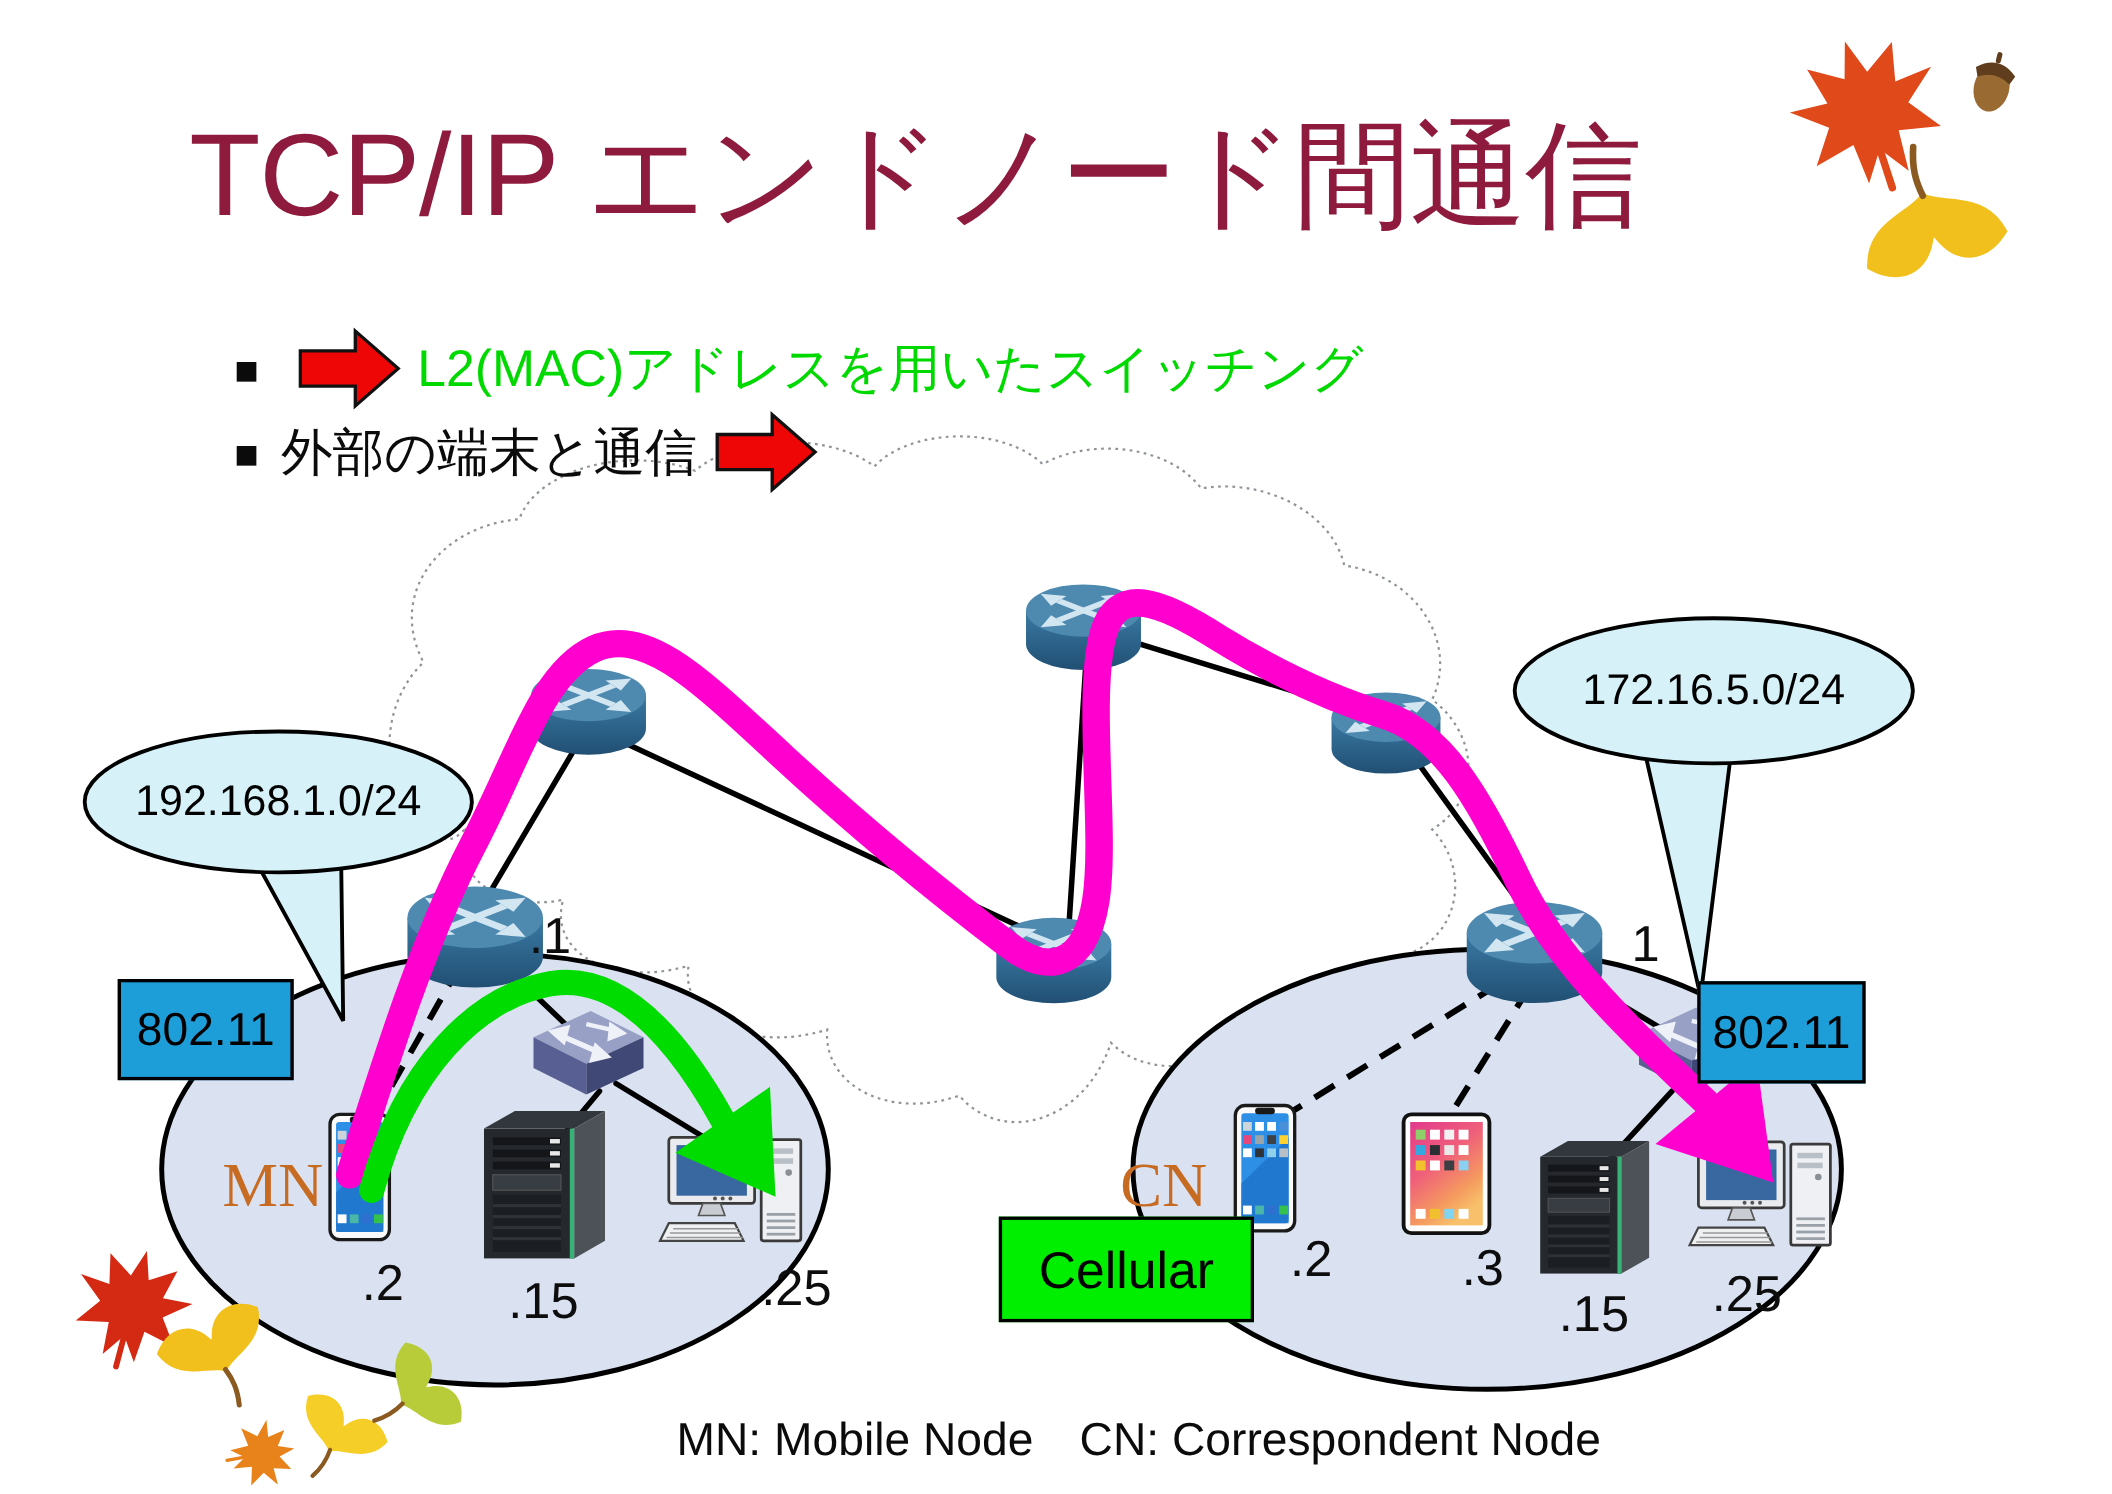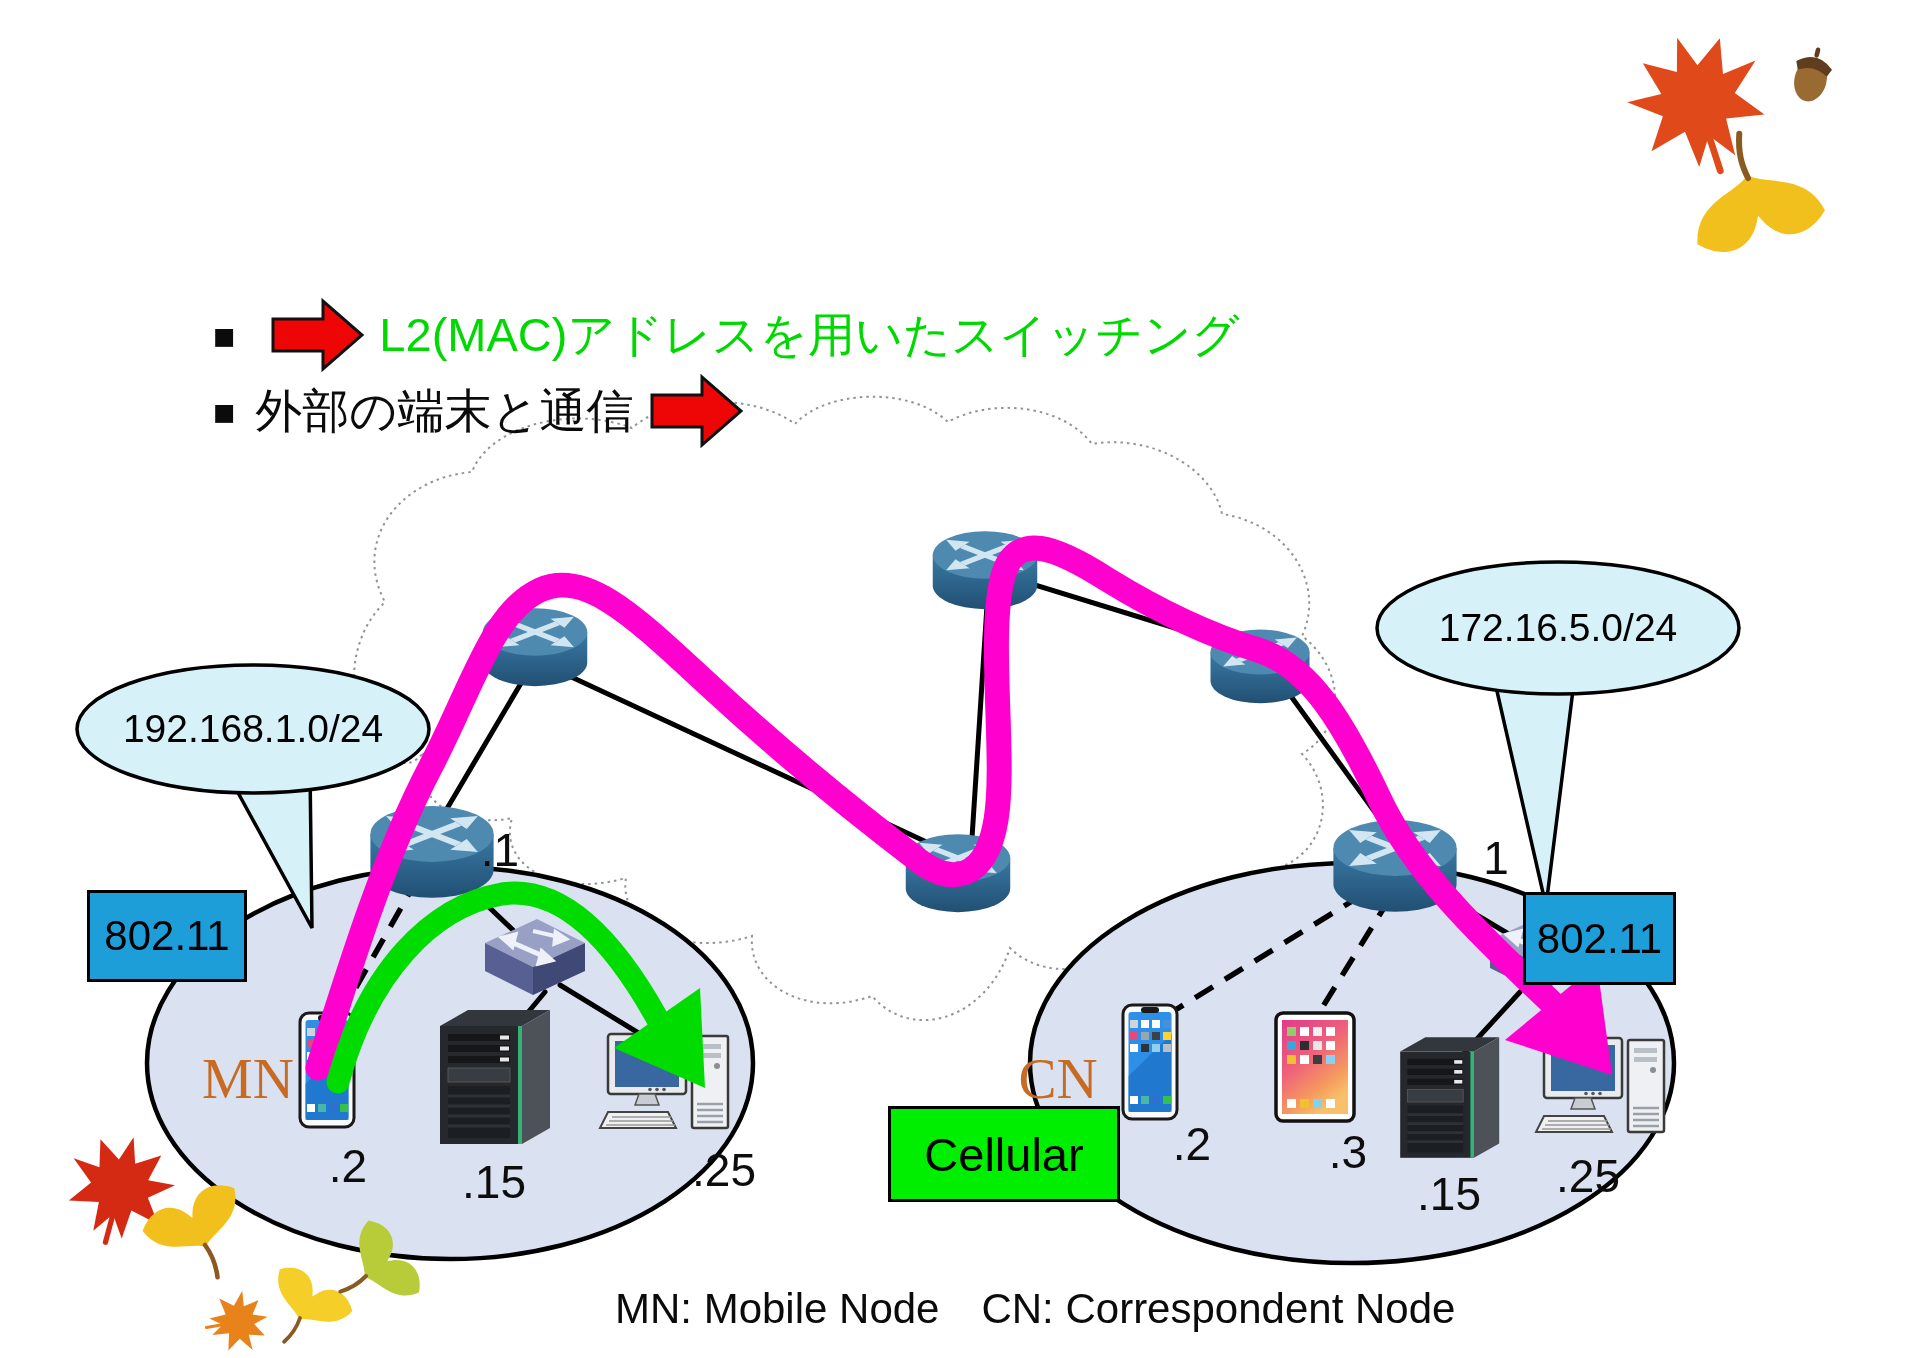--- a/index.html
+++ b/index.html
@@ -13,21 +13,21 @@
               font-size:47px;color:#0b0b0b;}
   .bullet-marker{font-size:37px;margin-right:20px;transform:translateY(2px);}
   .block-arrow{margin:0 14px 0 16px;flex:0 0 auto;}
   .result-l2{color:var(--l2-green);}
   .result-l3{color:var(--l3-magenta);}
   .label{position:absolute;transform:translate(-50%,-50%);white-space:nowrap;}
   .ip{font-size:46px;color:#0d0d0d;}
   .node-role{font-size:57px;color:var(--node-label);font-family:Liberation Serif, serif;}
   .callout-text{font-size:39px;color:#000;}
   .badge{position:absolute;display:flex;align-items:center;justify-content:center;
-         border:3px solid #000;color:#000;box-sizing:border-box;}
+         border:3px solid #000;color:#000;box-sizing:border-box;margin-left:20px;}
   .wifi{background:var(--wifi-box);font-size:42px;}
   .cellular{background:var(--cellular-box);font-size:47px;}
   .footer{position:absolute;left:615px;top:1281px;font-size:42px;color:#0b0b0b;white-space:nowrap;}
   
   .cloud{fill:#ffffff;stroke:#8f9499;stroke-width:2;stroke-dasharray:2.5 4;}
   .oval{fill:var(--subnet-fill);stroke:#000;stroke-width:4.5;}
   .link{stroke:#000;stroke-width:5;fill:none;stroke-linecap:round;}
   .wlink{stroke:#000;stroke-width:5.5;fill:none;stroke-dasharray:21 14;}
   .callout{fill:var(--callout-fill);stroke:#000;stroke-width:3.5;}
   .pmag{stroke:var(--path-magenta);stroke-width:25;fill:none;stroke-linecap:round;}
@@ -300,20 +300,21 @@
         C 1412,868 1474,930 1551,1002"></path>
       <polygon class="amag" points="1612,1075 1505,1040 1597,964"></polygon>
     </g>
 
     <g>
       <path class="pgrn" d="M 338,1082 C 368,972 432,906 502,894 C 556,886 608,930 657,1018"></path>
       <polygon class="agrn" points="705,1088 614,1048 700,988"></polygon>
     </g>
   </svg>
 
+  <div class="title">TCP/IP エンドノード間通信</div>
 
   <div class="bullet-row" style="left:213px;top:297px">
     <span class="bullet-marker">■</span>
     <svg class="block-arrow" width="94" height="76" viewBox="0 0 94 76">
       <polygon class="arrow-red" points="2,22 52,22 52,4 91,38 52,72 52,54 2,54"></polygon>
     </svg>
     <span class="result-l2">L2(MAC)アドレスを用いたスイッチング</span>
   </div>
 
   <div class="bullet-row" style="left:213px;top:373px">

